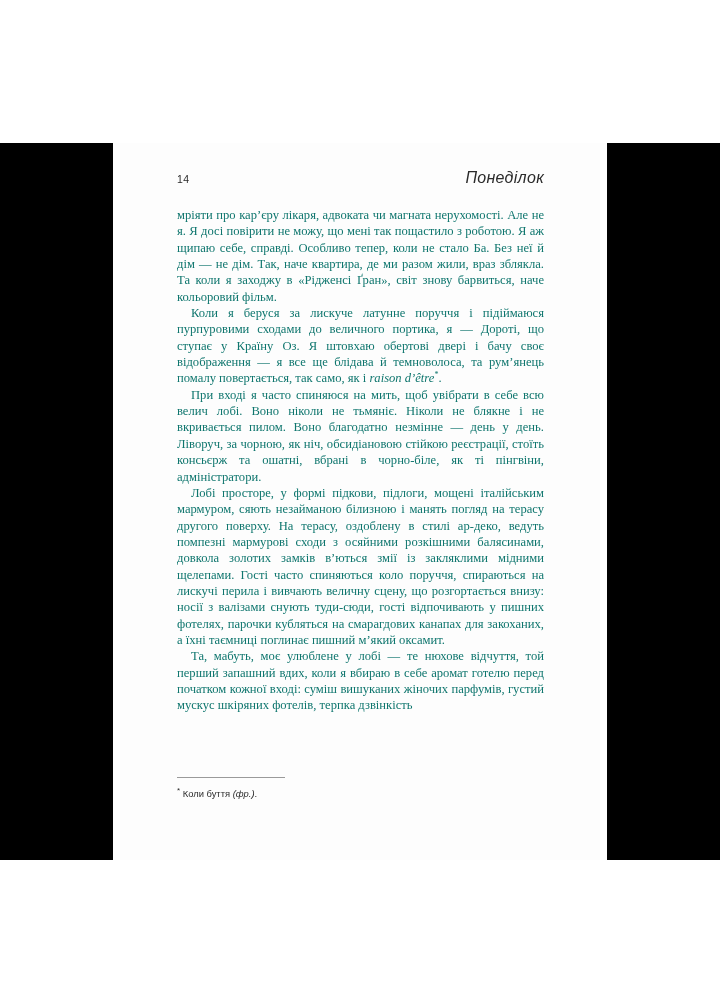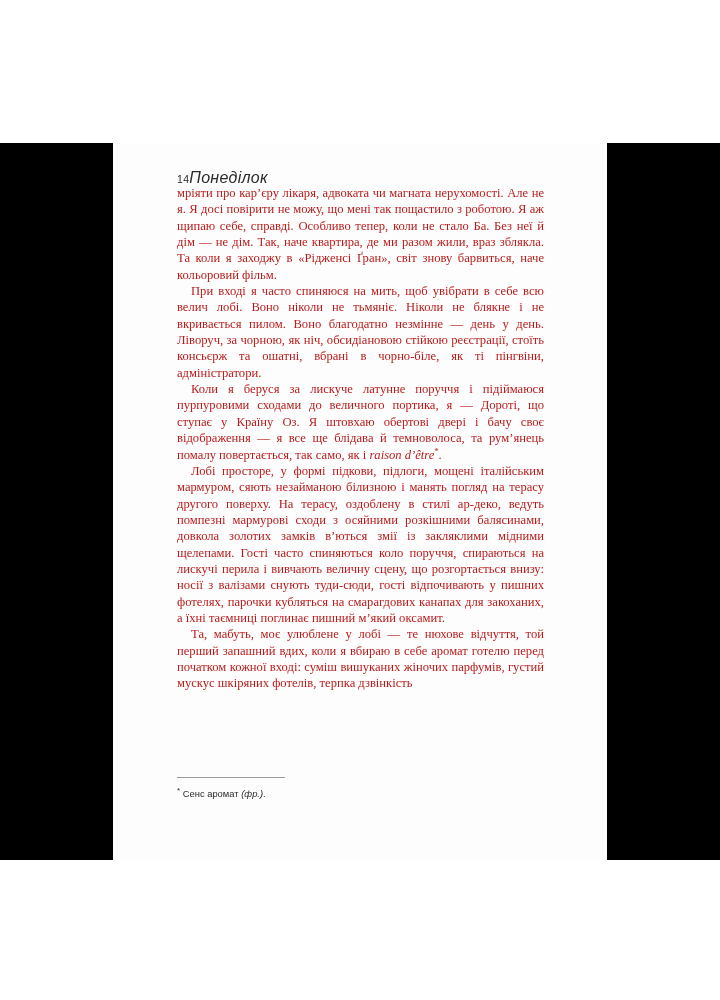--- a/index.html
+++ b/index.html
@@ -40,22 +40,24 @@
   
   .textcol {
     position: absolute;
     left: 64px;        
     top: 26px;         
     width: 367px;      
   }
 
   .running-head {
     display: flex;
+    justify-content: space-between;
     align-items: baseline;
     height: 16px;
+    margin-bottom: 22px;
   }
   .folio {
     font-size: 10.5px;
     letter-spacing: 0.3px;
     color: #2b2b2b;
     font-family: "Liberation Sans", "DejaVu Sans", sans-serif;
   }
   .chapter-title {
     font-size: 16px;
     font-style: italic;
@@ -63,21 +65,21 @@
     letter-spacing: 0.3px;
     font-family: "Liberation Sans", "DejaVu Sans", sans-serif;
   }
 
   .body-text p {
     margin: 0;
     font-size: 12.6px;
     line-height: 16.35px;
     text-align: justify;
     text-justify: inter-word;
-    color: #b91c1c;
+    color: #0f766e;
     hyphens: manual;
     -webkit-hyphens: manual;
     text-indent: 14px;
   }
   .body-text p:first-child { text-indent: 0; }
 
   .body-text p i, .body-text p em {
     font-style: italic;
   }
   sup.fnmark {
@@ -128,36 +130,36 @@
       <span class="chapter-title">Понеділок</span>
     </div>
 
     <div class="body-text">
 
       <p>
         <span>мріяти про кар’єру лікаря, адвоката чи магната нерухомості. Але не я. Я досі повірити не можу, що мені так пощастило з роботою. Я аж щипаю себе, справді. Особливо тепер, коли не стало Ба. Без неї й дім — не дім. Так, наче квартира, де ми разом жили, враз зблякла. Та коли я заходжу в «Рідженсі Ґран», світ знову барвиться, наче кольоровий фільм.</span>
       </p>
 
       <p>
-        <span>При вході я часто спиняюся на мить, щоб увібрати в себе всю велич лобі. Воно ніколи не тьмяніє. Ніколи не блякне і не вкривається пилом. Воно благодатно незмінне — день у день. Ліворуч, за чорною, як ніч, обсидіановою стійкою реєстрації, стоїть консьєрж та ошатні, вбрані в чорно-біле, як ті пінгвіни, адміністратори.</span>
+        <span>Коли я беруся за лискуче латунне поруччя і підіймаюся пурпуровими сходами до величного портика, я — Дороті, що ступає у Країну Оз. Я штовхаю обертові двері і бачу своє відображення — я все ще блідава й темноволоса, та рум’янець помалу повертається, так само, як і </span><i>raison d’être</i><sup class="fnmark">*</sup><span>.</span>
       </p>
 
       <p>
-        <span>Коли я беруся за лискуче латунне поруччя і підіймаюся пурпуровими сходами до величного портика, я — Дороті, що ступає у Країну Оз. Я штовхаю обертові двері і бачу своє відображення — я все ще блідава й темноволоса, та рум’янець помалу повертається, так само, як і </span><i>raison d’être</i><sup class="fnmark">*</sup><span>.</span>
+        <span>При вході я часто спиняюся на мить, щоб увібрати в себе всю велич лобі. Воно ніколи не тьмяніє. Ніколи не блякне і не вкривається пилом. Воно благодатно незмінне — день у день. Ліворуч, за чорною, як ніч, обсидіановою стійкою реєстрації, стоїть консьєрж та ошатні, вбрані в чорно-біле, як ті пінгвіни, адміністратори.</span>
       </p>
 
       <p>
         <span>Лобі просторе, у формі підкови, підлоги, мощені італійським мармуром, сяють незайманою білизною і манять погляд на терасу другого поверху. На терасу, оздоблену в стилі ар-деко, ведуть помпезні мармурові сходи з осяйними розкішними балясинами, довкола золотих замків в’ються змії із закляклими мідними щелепами. Гості часто спиняються коло поруччя, спираються на лискучі перила і вивчають величну сцену, що розгортається внизу: носії з валізами снують туди-сюди, гості відпочивають у пишних фотелях, парочки кубляться на смарагдових канапах для закоханих, а їхні таємниці поглинає пишний м’який оксамит.</span>
       </p>
 
       <p>
         <span>Та, мабуть, моє улюблене у лобі — те нюхове відчуття, той перший запашний вдих, коли я вбираю в себе аромат готелю перед початком кожної вході: суміш вишуканих жіночих парфумів, густий мускус шкіряних фотелів, терпка дзвінкість</span>
       </p>
 
     </div>
   </div>
 
   <div class="footnote">
     <div class="footnote-rule"></div>
-    <p class="footnote-text"><span class="fn-star">*</span> <span>Сенс аромат </span><i>(фр.)</i><span>.</span></p>
+    <p class="footnote-text"><span class="fn-star">*</span> <span>Коли буття </span><i>(фр.)</i><span>.</span></p>
   </div>
 
 </div>
 
 </body></html>

